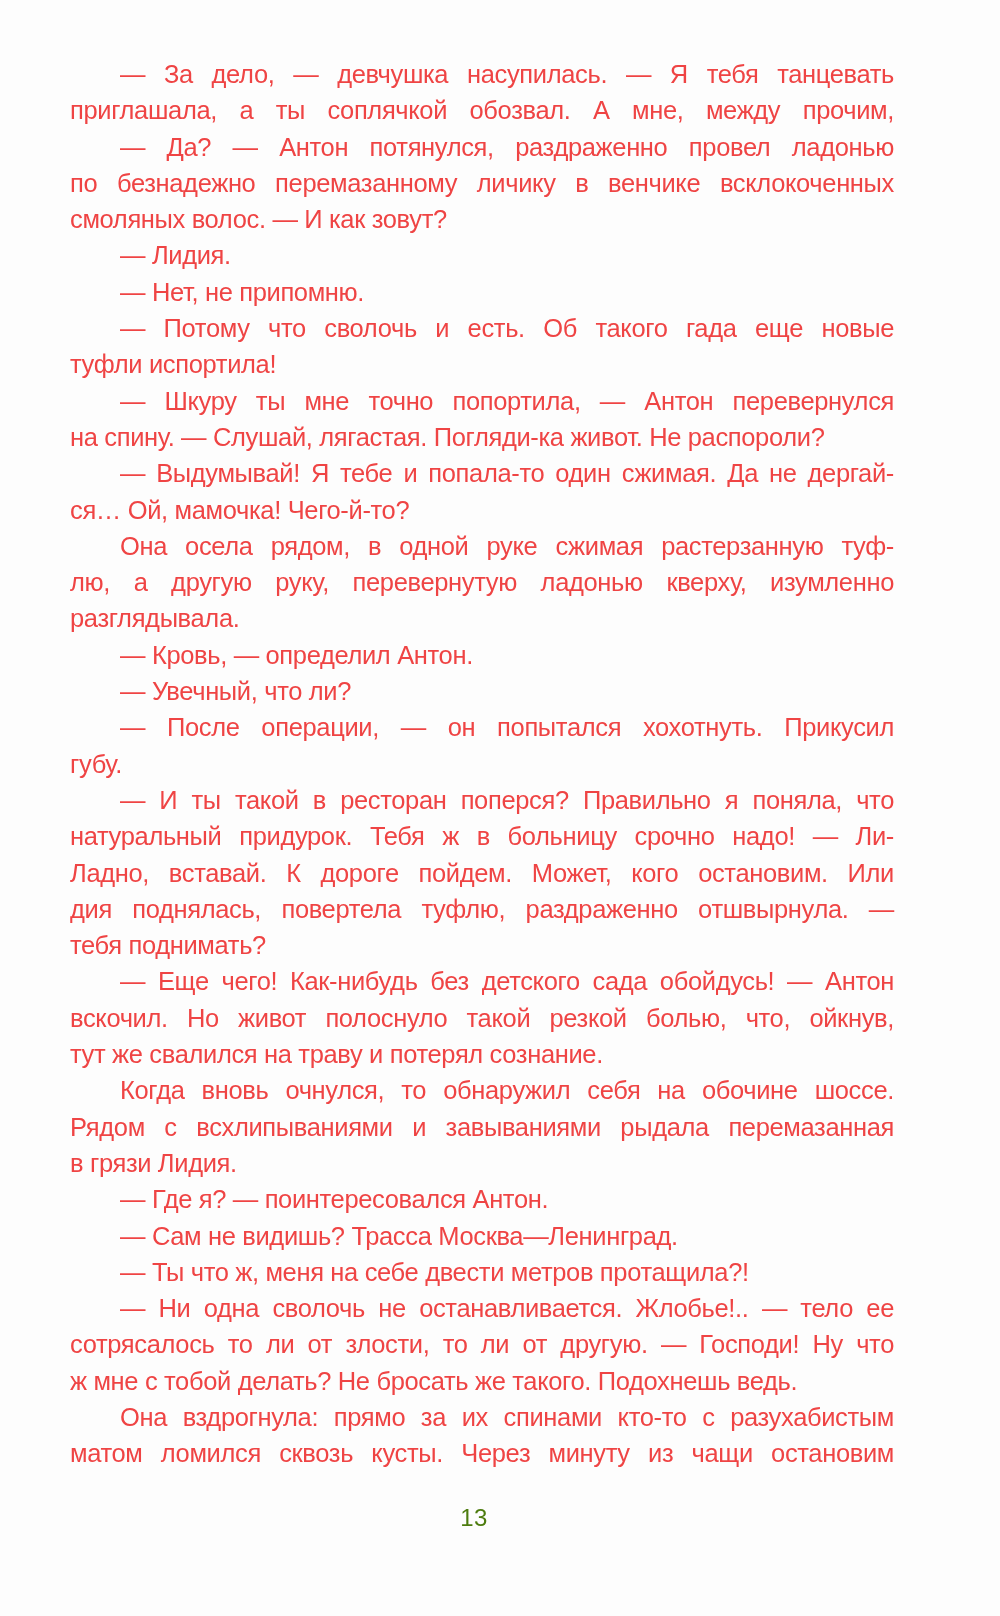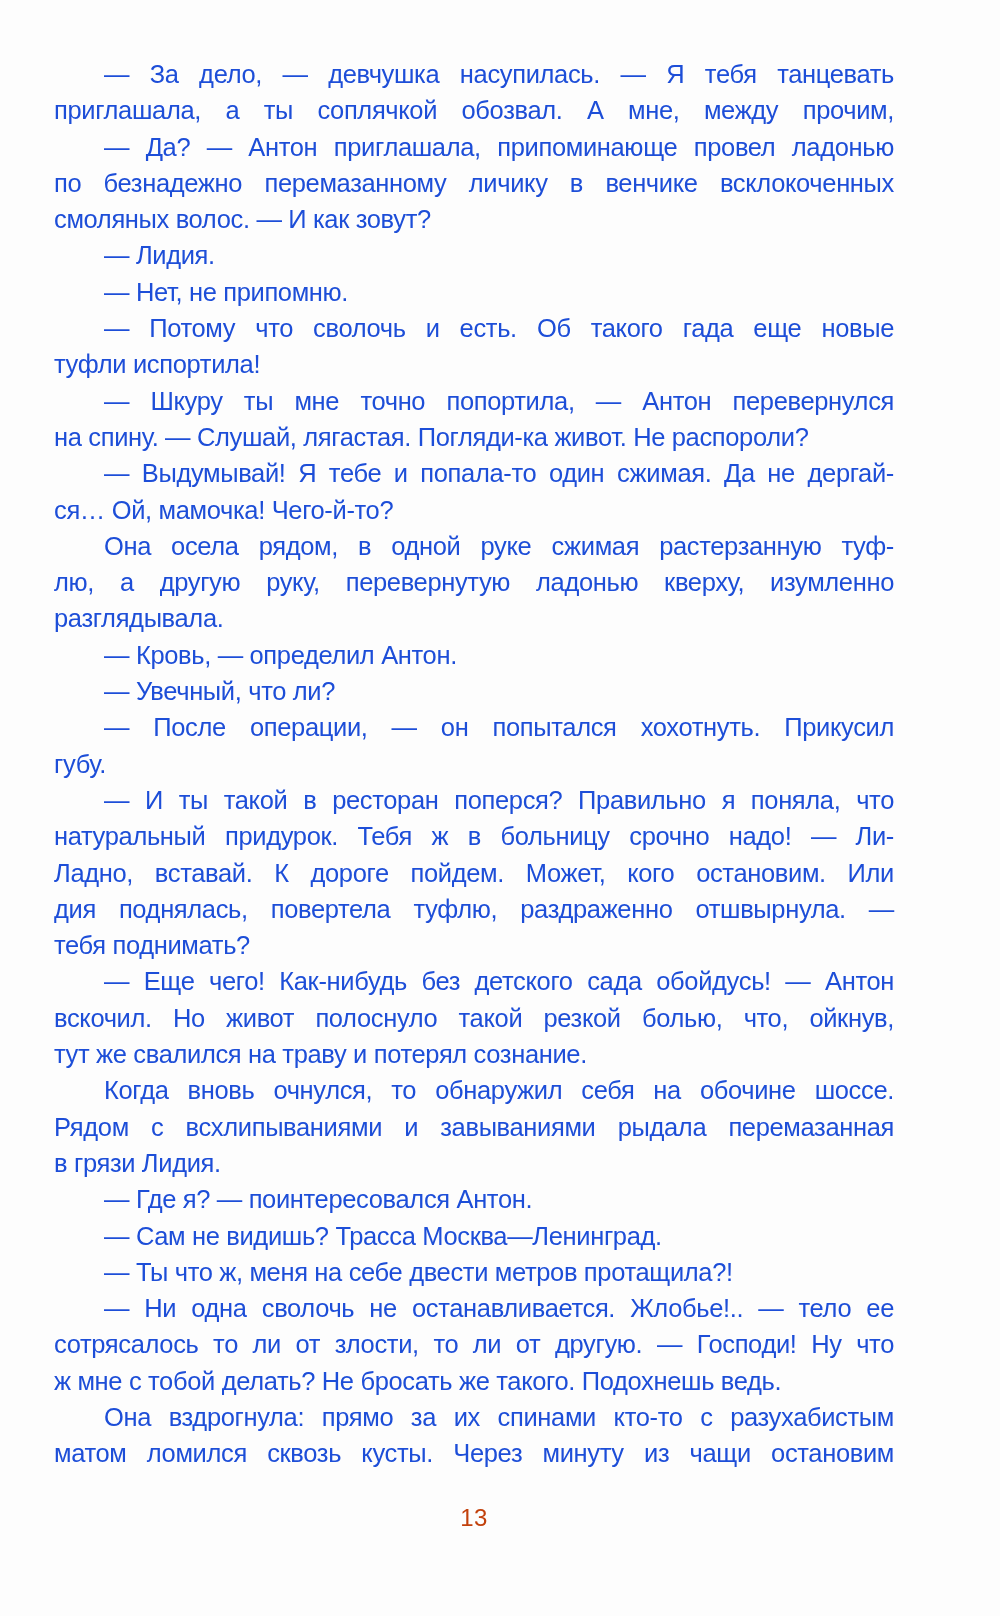--- a/index.html
+++ b/index.html
@@ -26,47 +26,48 @@
     left: 54px;
     width: 840px;
   }
   .line {
     font-size: 25.5px;
     line-height: 36.3px;
     letter-spacing: -0.35px;
     white-space: normal;
     text-align: justify;
     text-align-last: left;
-    color: #1d4ed8;
+    color: #ef4444;
+    margin-left: 16px;
   }
   .line.just {
     text-align-last: justify;
   }
   .line.first {
     padding-left: 50px;
   }
   .page-number {
     margin-top: 30px;
     width: 100%;
     text-align: center;
     font-size: 24px;
     line-height: 32px;
-    color: #c2410c;
+    color: #4d7c0f;
     letter-spacing: 0.5px;
   }
 </style>
 </head>
 <body>
 
 <div class="page">
   <main class="text-block">
 
     <div class="line first just">— За дело, — девчушка насупилась. — Я тебя танцевать</div>
       <div class="line just">приглашала, а ты соплячкой обозвал. А мне, между прочим,</div>
-      <div class="line first just">— Да? — Антон приглашала, припоминающе провел ладонью</div>
+      <div class="line first just">— Да? — Антон потянулся, раздраженно провел ладонью</div>
       <div class="line just">по безнадежно перемазанному личику в венчике всклокоченных</div>
       <div class="line">смоляных волос. — И как зовут?</div>
       <div class="line first">— Лидия.</div>
       <div class="line first">— Нет, не припомню.</div>
       <div class="line first just">— Потому что сволочь и есть. Об такого гада еще новые</div>
       <div class="line">туфли испортила!</div>
       <div class="line first just">— Шкуру ты мне точно попортила, — Антон перевернулся</div>
       <div class="line">на спину. — Слушай, лягастая. Погляди-ка живот. Не распороли?</div>
       <div class="line first just">— Выдумывай! Я тебе и попала-то один сжимая. Да не дергай-</div>
       <div class="line">ся… Ой, мамочка! Чего-й-то?</div>

